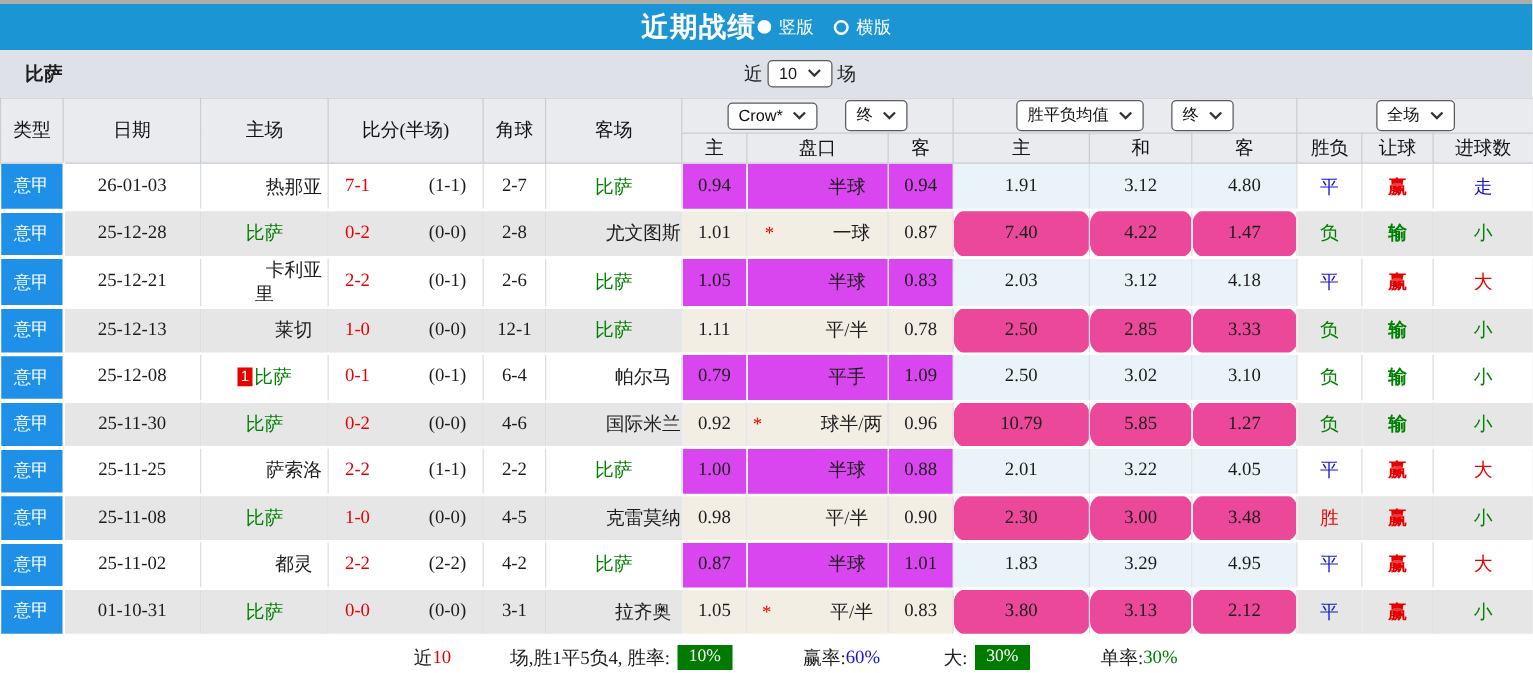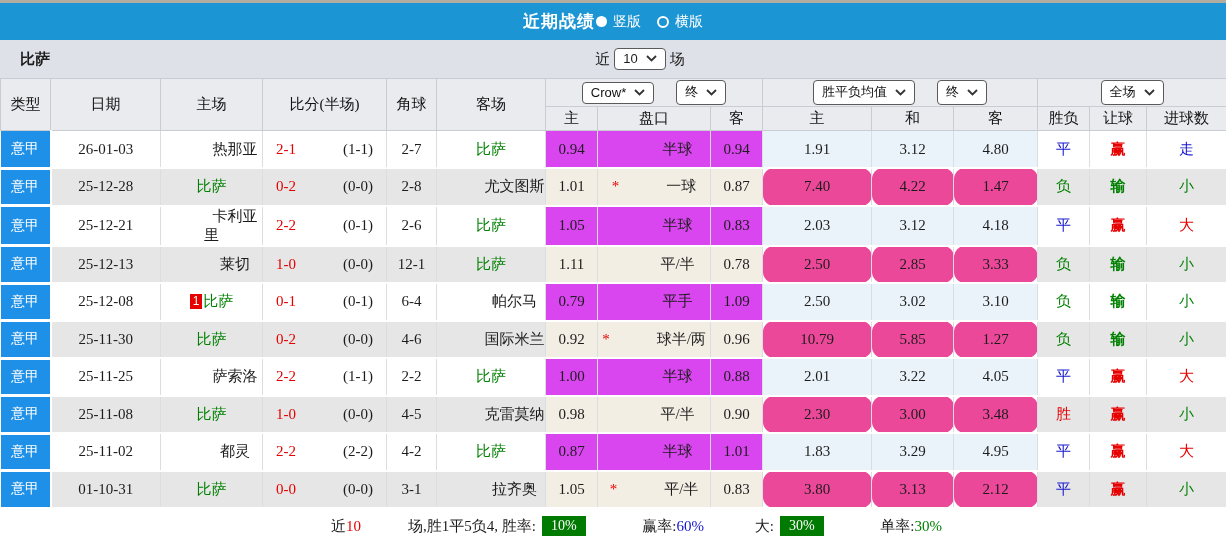--- a/index.html
+++ b/index.html
@@ -11,21 +11,21 @@
   .page { width:1226px; height:538px; }
 
   
   .top-strip { height:3px; background:#b3aca0; }
 
   
   .title-bar {
     height:37px; background:#1b95d3; display:flex; align-items:center; justify-content:center;
     font-family:"Liberation Sans", sans-serif;
   }
-  .title-bar .title { color:#fff; font-weight:bold; font-size:17px; letter-spacing:1px; }
+  .title-bar .title { color:#fff; font-weight:bold; font-size:22px; letter-spacing:1px; }
   .radio { display:inline-block; border-radius:50%; cursor:pointer; }
   .radio.filled { width:11px; height:11px; background:#fff; margin:0 6px 0 1px; }
   .radio.empty  { width:12px; height:12px; border:2px solid #fff; background:transparent; margin:0 6px 0 16px; }
   .radio-label { color:#fff; font-size:14px; cursor:pointer; }
 
   
   .filter-bar {
     height:38px; background:#dee1e8; position:relative;
     display:flex; align-items:center; font-size:15px;
   }
@@ -205,21 +205,21 @@
         <th>胜负</th>
         <th>让球</th>
         <th>进球数</th>
       </tr>
     </thead>
     <tbody id="rows-body">
         <tr class="row-white">
     <td class="td-type">意甲</td>
     <td class="td-date">26-01-03</td>
     <td class="td-team"><span class="c-black">热那亚</span></td>
-    <td class="td-score"><span class="c-red">2-1</span><span class="c-black">(1-1)</span></td>
+    <td class="td-score"><span class="c-red">7-1</span><span class="c-black">(1-1)</span></td>
     <td class="td-corner">2-7</td>
     <td class="td-team"><span class="c-green">比萨</span></td>
     <td class="td-odds">0.94</td>
     <td class="td-odds"><span class="c-black">半球</span></td>
     <td class="td-odds">0.94</td>
     <td class="td-avg">1.91</td>
     <td class="td-avg">3.12</td>
     <td class="td-avg">4.80</td>
     <td class="td-res c-blue">平</td>
     <td class="td-res td-let c-red">赢</td>

